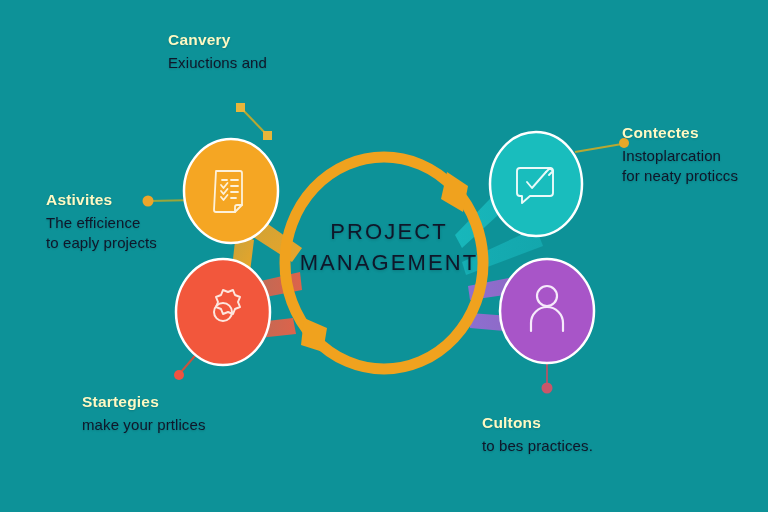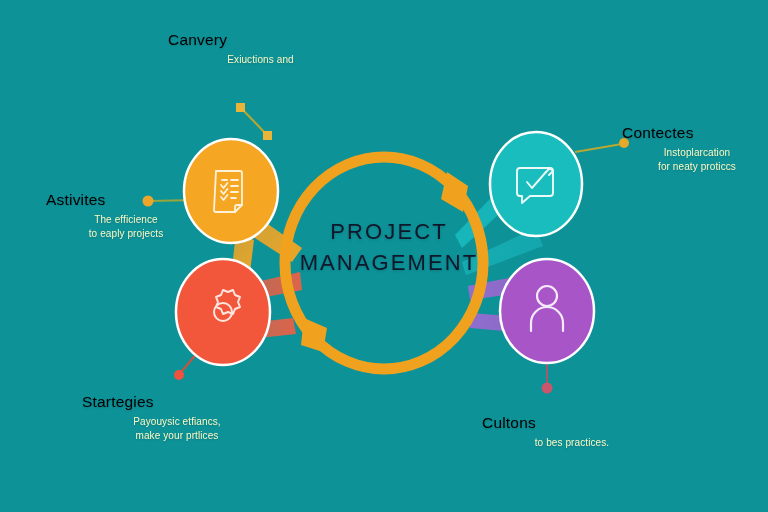--- a/index.html
+++ b/index.html
@@ -27,33 +27,32 @@
     height: 512px;
   }
   .label {
     position: absolute;
     color: #ffffff;
     line-height: 1.32;
     text-shadow: 0 1px 2px rgba(0,0,0,0.16);
   }
   .label .title {
     display: block;
-    font-weight: normal;
+    font-weight: bold;
     font-size: 15.5px;
     letter-spacing: 0.2px;
     margin-bottom: 3px;
-    color: #000000;
+    color: #fef9c3;
   }
   .label .line {
     display: block;
-    font-size: 10px;
+    font-size: 15px;
     font-weight: normal;
-    color: #fef9c3;
+    color: #0f172a;
     letter-spacing: 0.1px;
-    text-align: center;
   }
 
   #label-canvery   { left: 168px; top: 30px;  width: 185px; }
   #label-contectes { left: 622px; top: 123px; width: 150px; }
   #label-astivites { left: 46px;  top: 190px; width: 160px; }
   #label-startegies{ left: 82px;  top: 381px; width: 190px; margin-top: 11px; }
   #label-cultons   { left: 482px; top: 400px; width: 180px; margin-top: 13px; }
 
   .center-text {
     position: absolute;
@@ -195,21 +194,20 @@
   </div>
 
   <div class="label" id="label-astivites">
     <span class="title">Astivites</span>
     <span class="line">The efficience</span>
     <span class="line">to eaply projects</span>
   </div>
 
   <div class="label" id="label-startegies">
     <span class="title">Startegies</span>
-    <span class="line">Payouysic etfiancs,</span>
     <span class="line">make your prtlices</span>
   </div>
 
   <div class="label" id="label-cultons">
     <span class="title">Cultons</span>
     <span class="line">to bes practices.</span>
   </div>
 
 </div>
 

